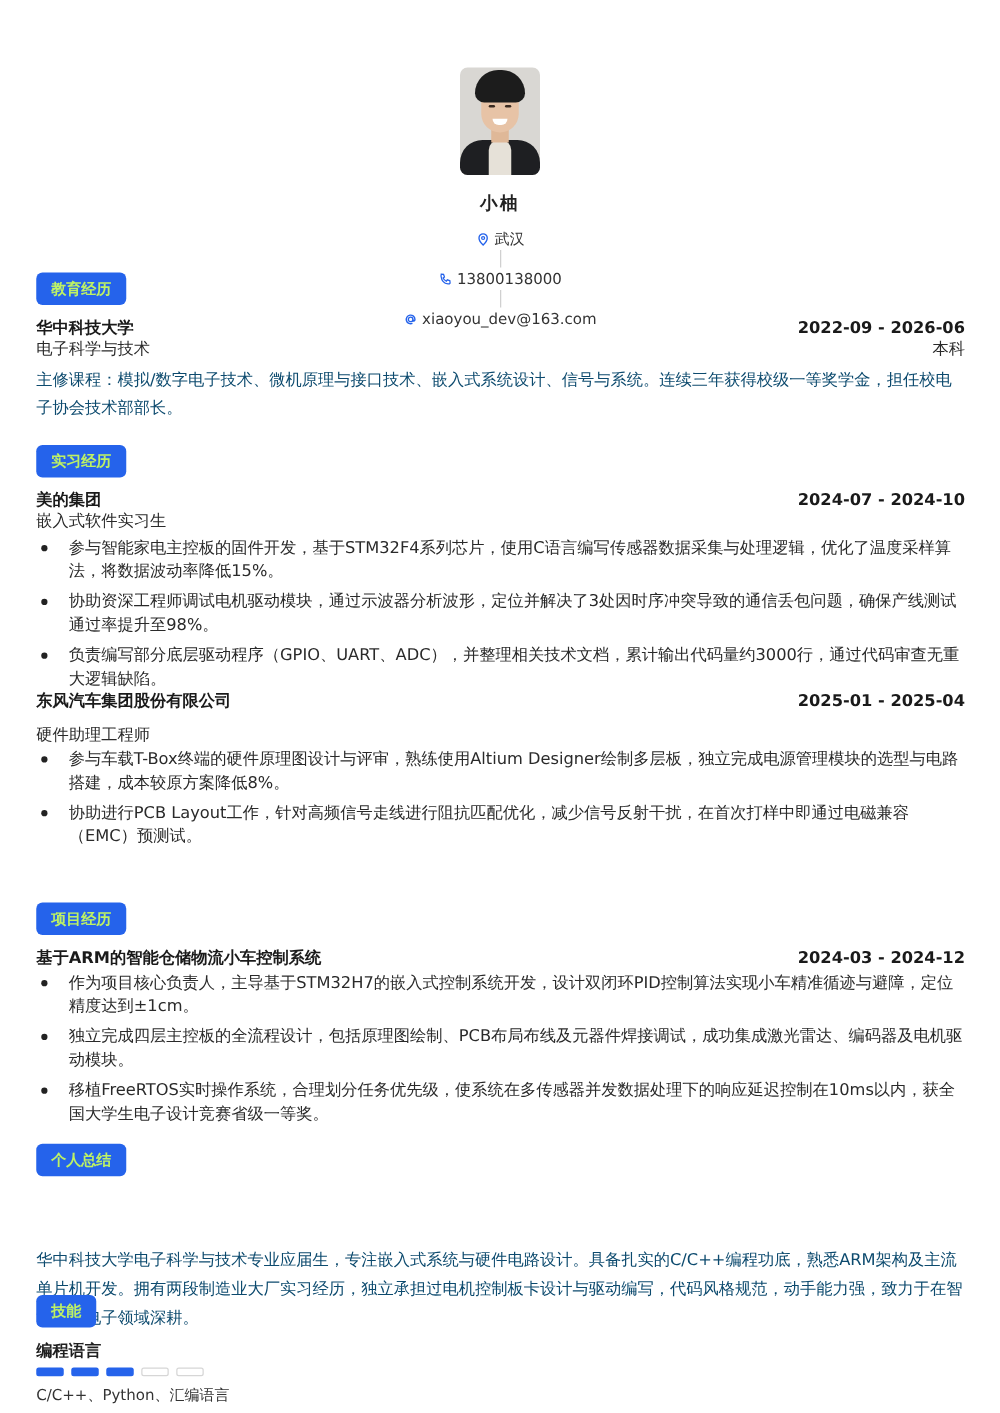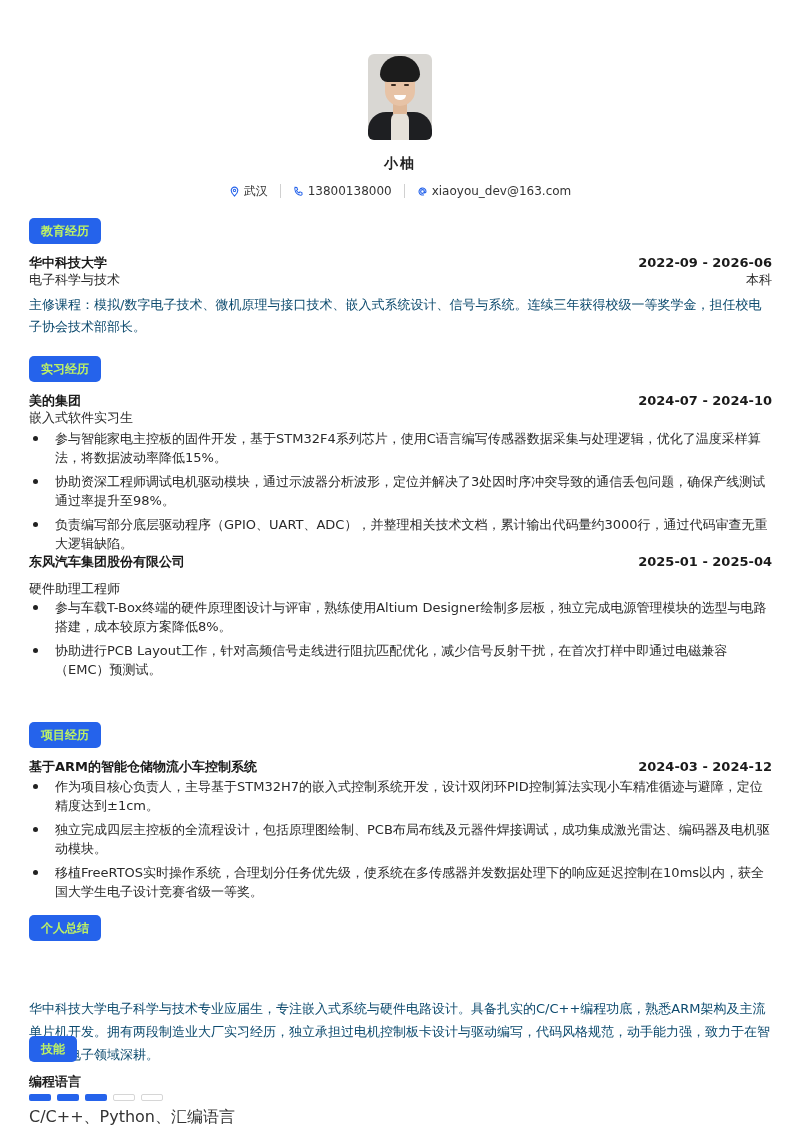--- a/index.html
+++ b/index.html
@@ -26,21 +26,21 @@
     .avatar .neck { position: absolute; left: 25px; top: 50px; width: 14px; height: 10px; background: #dfb898; }
     .avatar .jacket { position: absolute; left: 0; top: 58px; width: 64px; height: 30px; background: #1e1f22; border-radius: 18px 18px 0 0; }
     .avatar .shirt { position: absolute; left: 23px; top: 58px; width: 18px; height: 30px; background: #e6e1d8; border-radius: 8px 8px 0 0; }
 
     .name {
       margin-top: 8px; font-size: 14px; line-height: 30px; font-weight: bold; color: #222;
       letter-spacing: 2px;
     }
     .contacts {
       margin-top: 4px; display: flex; justify-content: center; align-items: center;
-      font-size: 12px; color: #333; line-height: 18px;
+      font-size: 12px; color: #333; line-height: 18px; flex-direction: column;
     }
     .contact-item { display: flex; align-items: center; }
     .contact-item svg { width: 11px; height: 11px; margin-right: 4px; }
     .sep { width: 1px; height: 14px; background: #d0d0d0; margin: 0 12px; }
 
     
     .badge {
       position: absolute; left: 29px; height: 26px; padding: 0 12px;
       background: #2563eb; color: #bef264; border-radius: 5px;
       font-size: 12px; font-weight: bold; line-height: 26px;
@@ -54,21 +54,21 @@
     .bullets li::before {
       content: ""; position: absolute; left: 4px; top: 7px; width: 5px; height: 5px;
       background: #222; border-radius: 50%;
     }
 
     .skill-title { position: absolute; left: 29px; top: 1071px; font-weight: bold; font-size: 13px; }
     .skill-bars { position: absolute; left: 29px; top: 1094px; display: flex; }
     .skill-bars span { width: 22px; height: 7px; border-radius: 2px; margin-right: 6px; }
     .skill-bars .on { background: #2563eb; }
     .skill-bars .off { background: #fff; border: 1px solid #d6d6d6; }
-    .skill-desc { position: absolute; left: 29px; top: 1106px; font-size: 16px; color: #333; }
+    .skill-desc { position: absolute; left: 29px; top: 1106px; font-size: 12px; color: #333; }
   </style>
 </head>
 <body>
 
 <div class="page">
 
   <div class="header">
     <div class="avatar">
       <div class="jacket"></div>
         <div class="shirt"></div>

